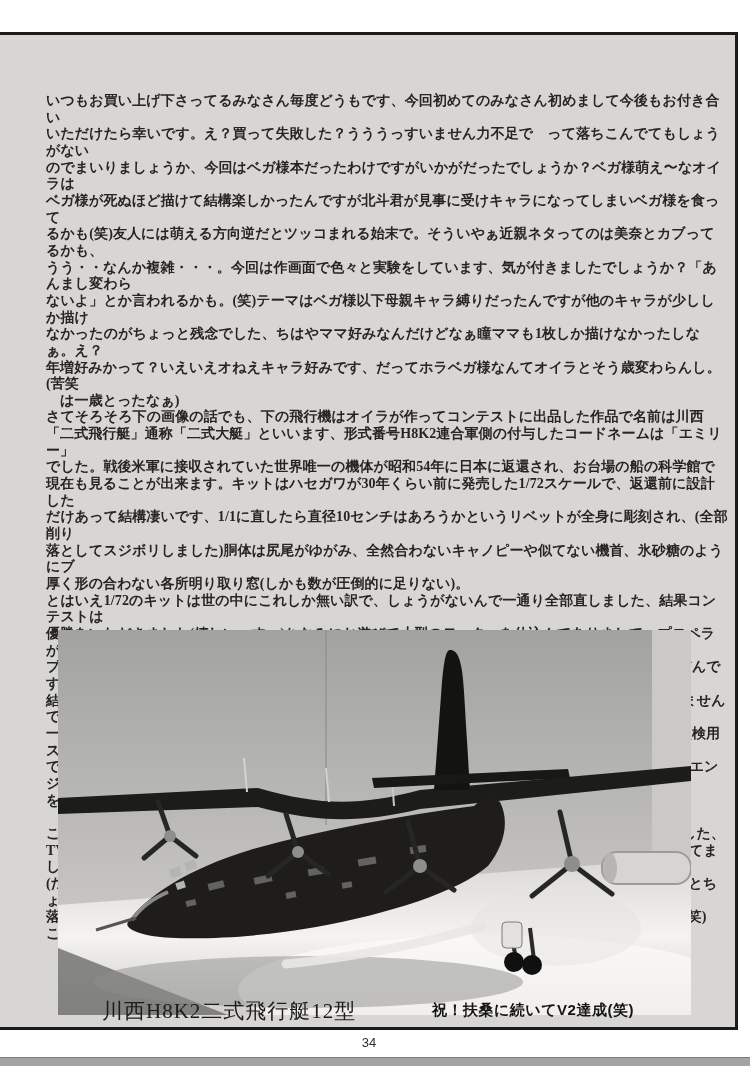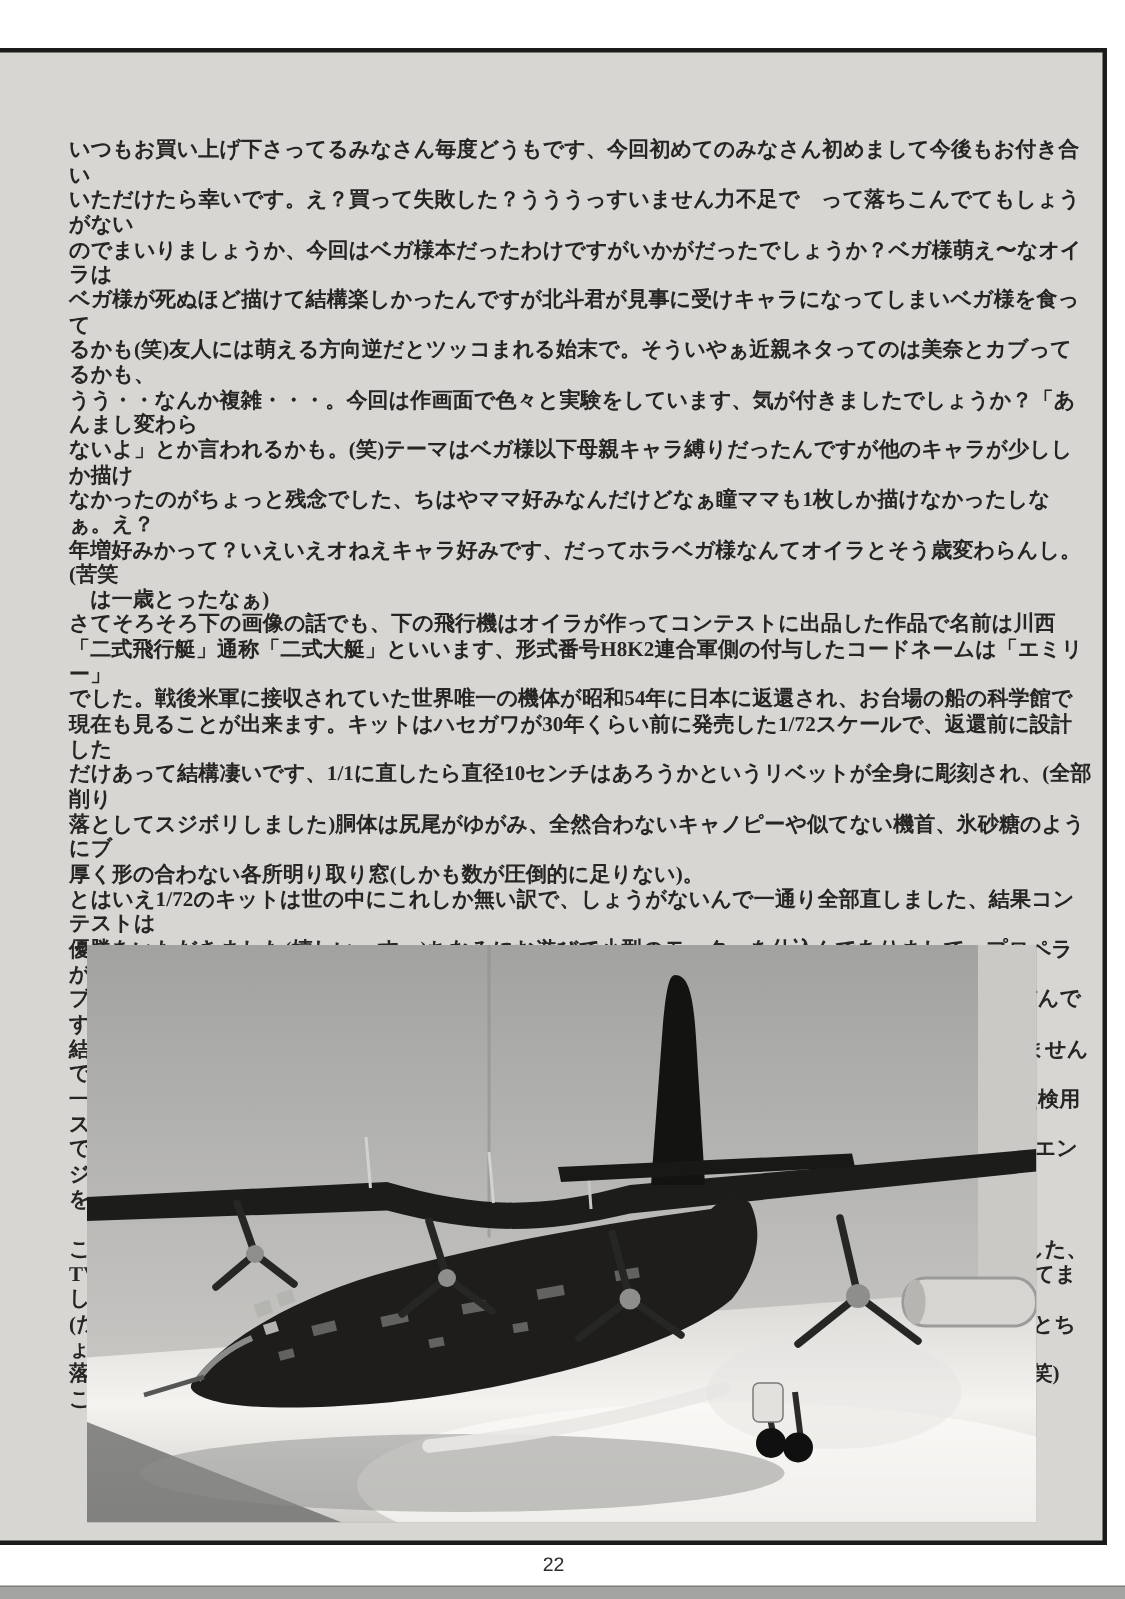--- a/index.html
+++ b/index.html
@@ -195,18 +195,22 @@
 
       <g>
         <path d="M452,300 L458,328 M472,298 L476,330" stroke="#2a2a29" stroke-width="4"></path>
         <rect x="444" y="292" width="20" height="26" rx="4" fill="#e2e1de" stroke="#7a7a78"></rect>
         <circle cx="456" cy="332" r="10" fill="#101010"></circle>
         <circle cx="474" cy="335" r="10" fill="#101010"></circle>
       </g>
     </svg>
   </div>
 
+  <div class="caption-row">
+    <span class="caption-name">川西H8K2二式飛行艇12型</span>
+    <span class="caption-note">祝！扶桑に続いてV2達成(笑)</span>
+  </div>
 
 </div>
 
-<div class="page-number">22</div>
+<div class="page-number">34</div>
 <div class="scan-bottom-line"></div>
 <div class="scan-bottom-band"></div>
 
 </body></html>

